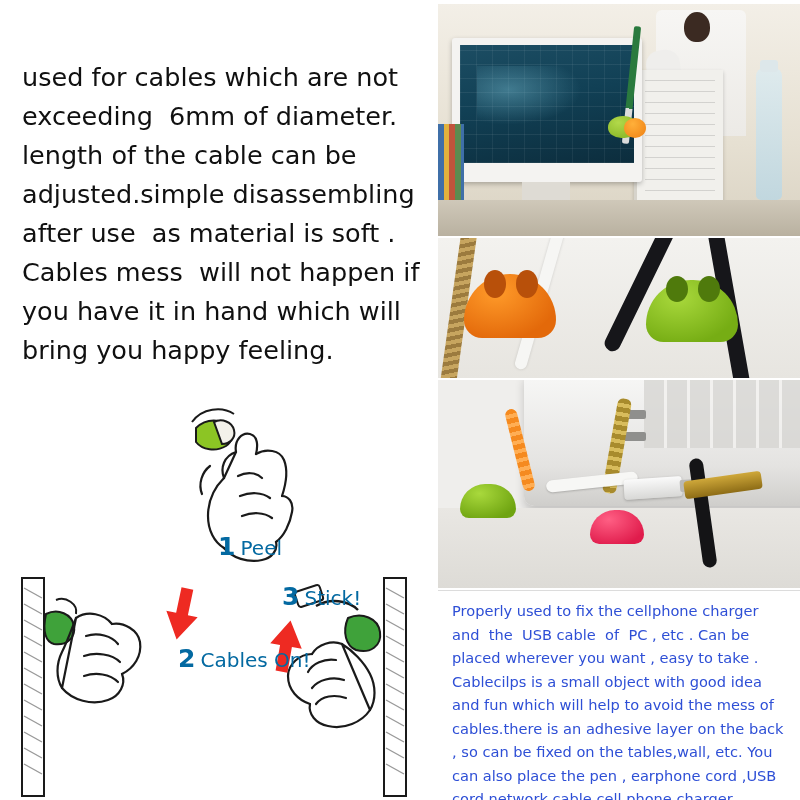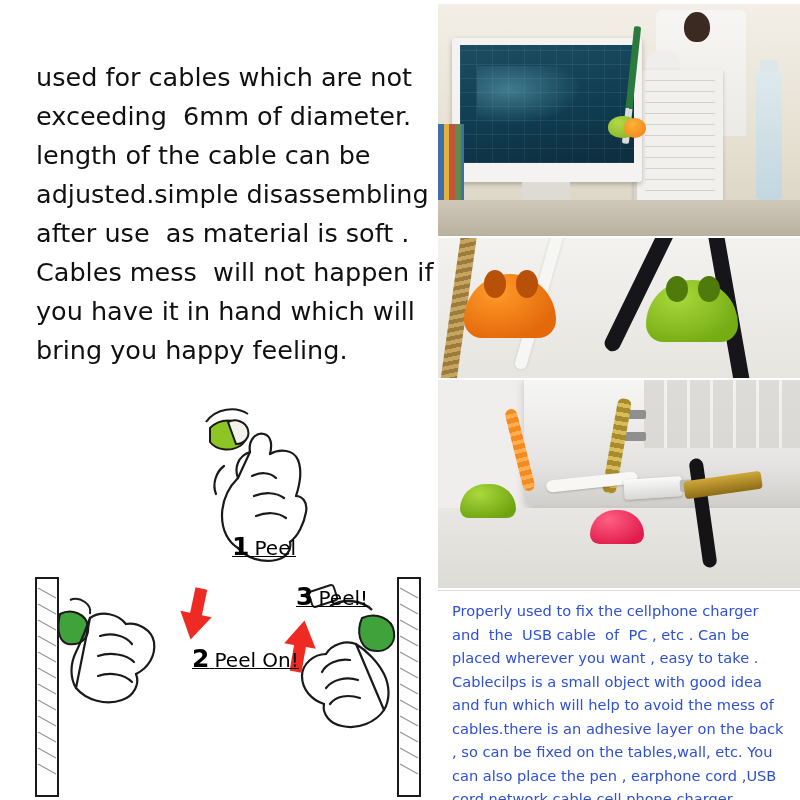--- a/index.html
+++ b/index.html
@@ -17,21 +17,21 @@
   .page {
     position: relative;
     width: 800px;
     height: 800px;
     background: #fff;
   }
 
   
   .left-col {
     position: absolute;
-    left: 14px;
+    left: 0;
     top: 0;
     width: 432px;
     height: 800px;
   }
   .desc-text {
     position: absolute;
     left: 22px;
     top: 58px;
     width: 400px;
     font-size: 25.5px;
@@ -54,24 +54,23 @@
     position: absolute;
     left: 38px;
     top: 28px;
     font-size: 19px;
     letter-spacing: 1px;
     color: #151515;
     font-family: "DejaVu Sans", sans-serif;
   }
   .step-label {
     position: absolute;
-    color: #000000;
+    color: #0369a1;
     font-family: "DejaVu Sans", sans-serif;
     white-space: nowrap;
-    text-decoration: underline;
   }
   .step-num {
     font-size: 25px;
     font-weight: 700;
   }
   .step-word {
     font-size: 20px;
   }
   .lbl-peel { left: 218px; top: 140px; }
   .lbl-stick { left: 178px; top: 252px; }
@@ -417,25 +416,25 @@
           <path d="M280 280 L280 254 L270 254 L286 228 L302 254 L292 254 L292 280 Z" fill="#ee2a22" transform="rotate(10 286 254)"></path>
         </g>
       </svg>
 
       <div class="step-label lbl-peel">
         <span class="step-num">1</span>
         <span class="step-word">Peel</span>
       </div>
       <div class="step-label lbl-stick">
         <span class="step-num">2</span>
-        <span class="step-word">Peel On!</span>
+        <span class="step-word">Cables On!</span>
       </div>
       <div class="step-label lbl-clip">
         <span class="step-num">3</span>
-        <span class="step-word">Peel!</span>
+        <span class="step-word">Stick!</span>
       </div>
 
     </div>
   </div>
 
   <div class="right-col">
 
     <div class="photo photo-1">
       <div class="p1-bg"></div>
       <div class="p1-wall"></div>

